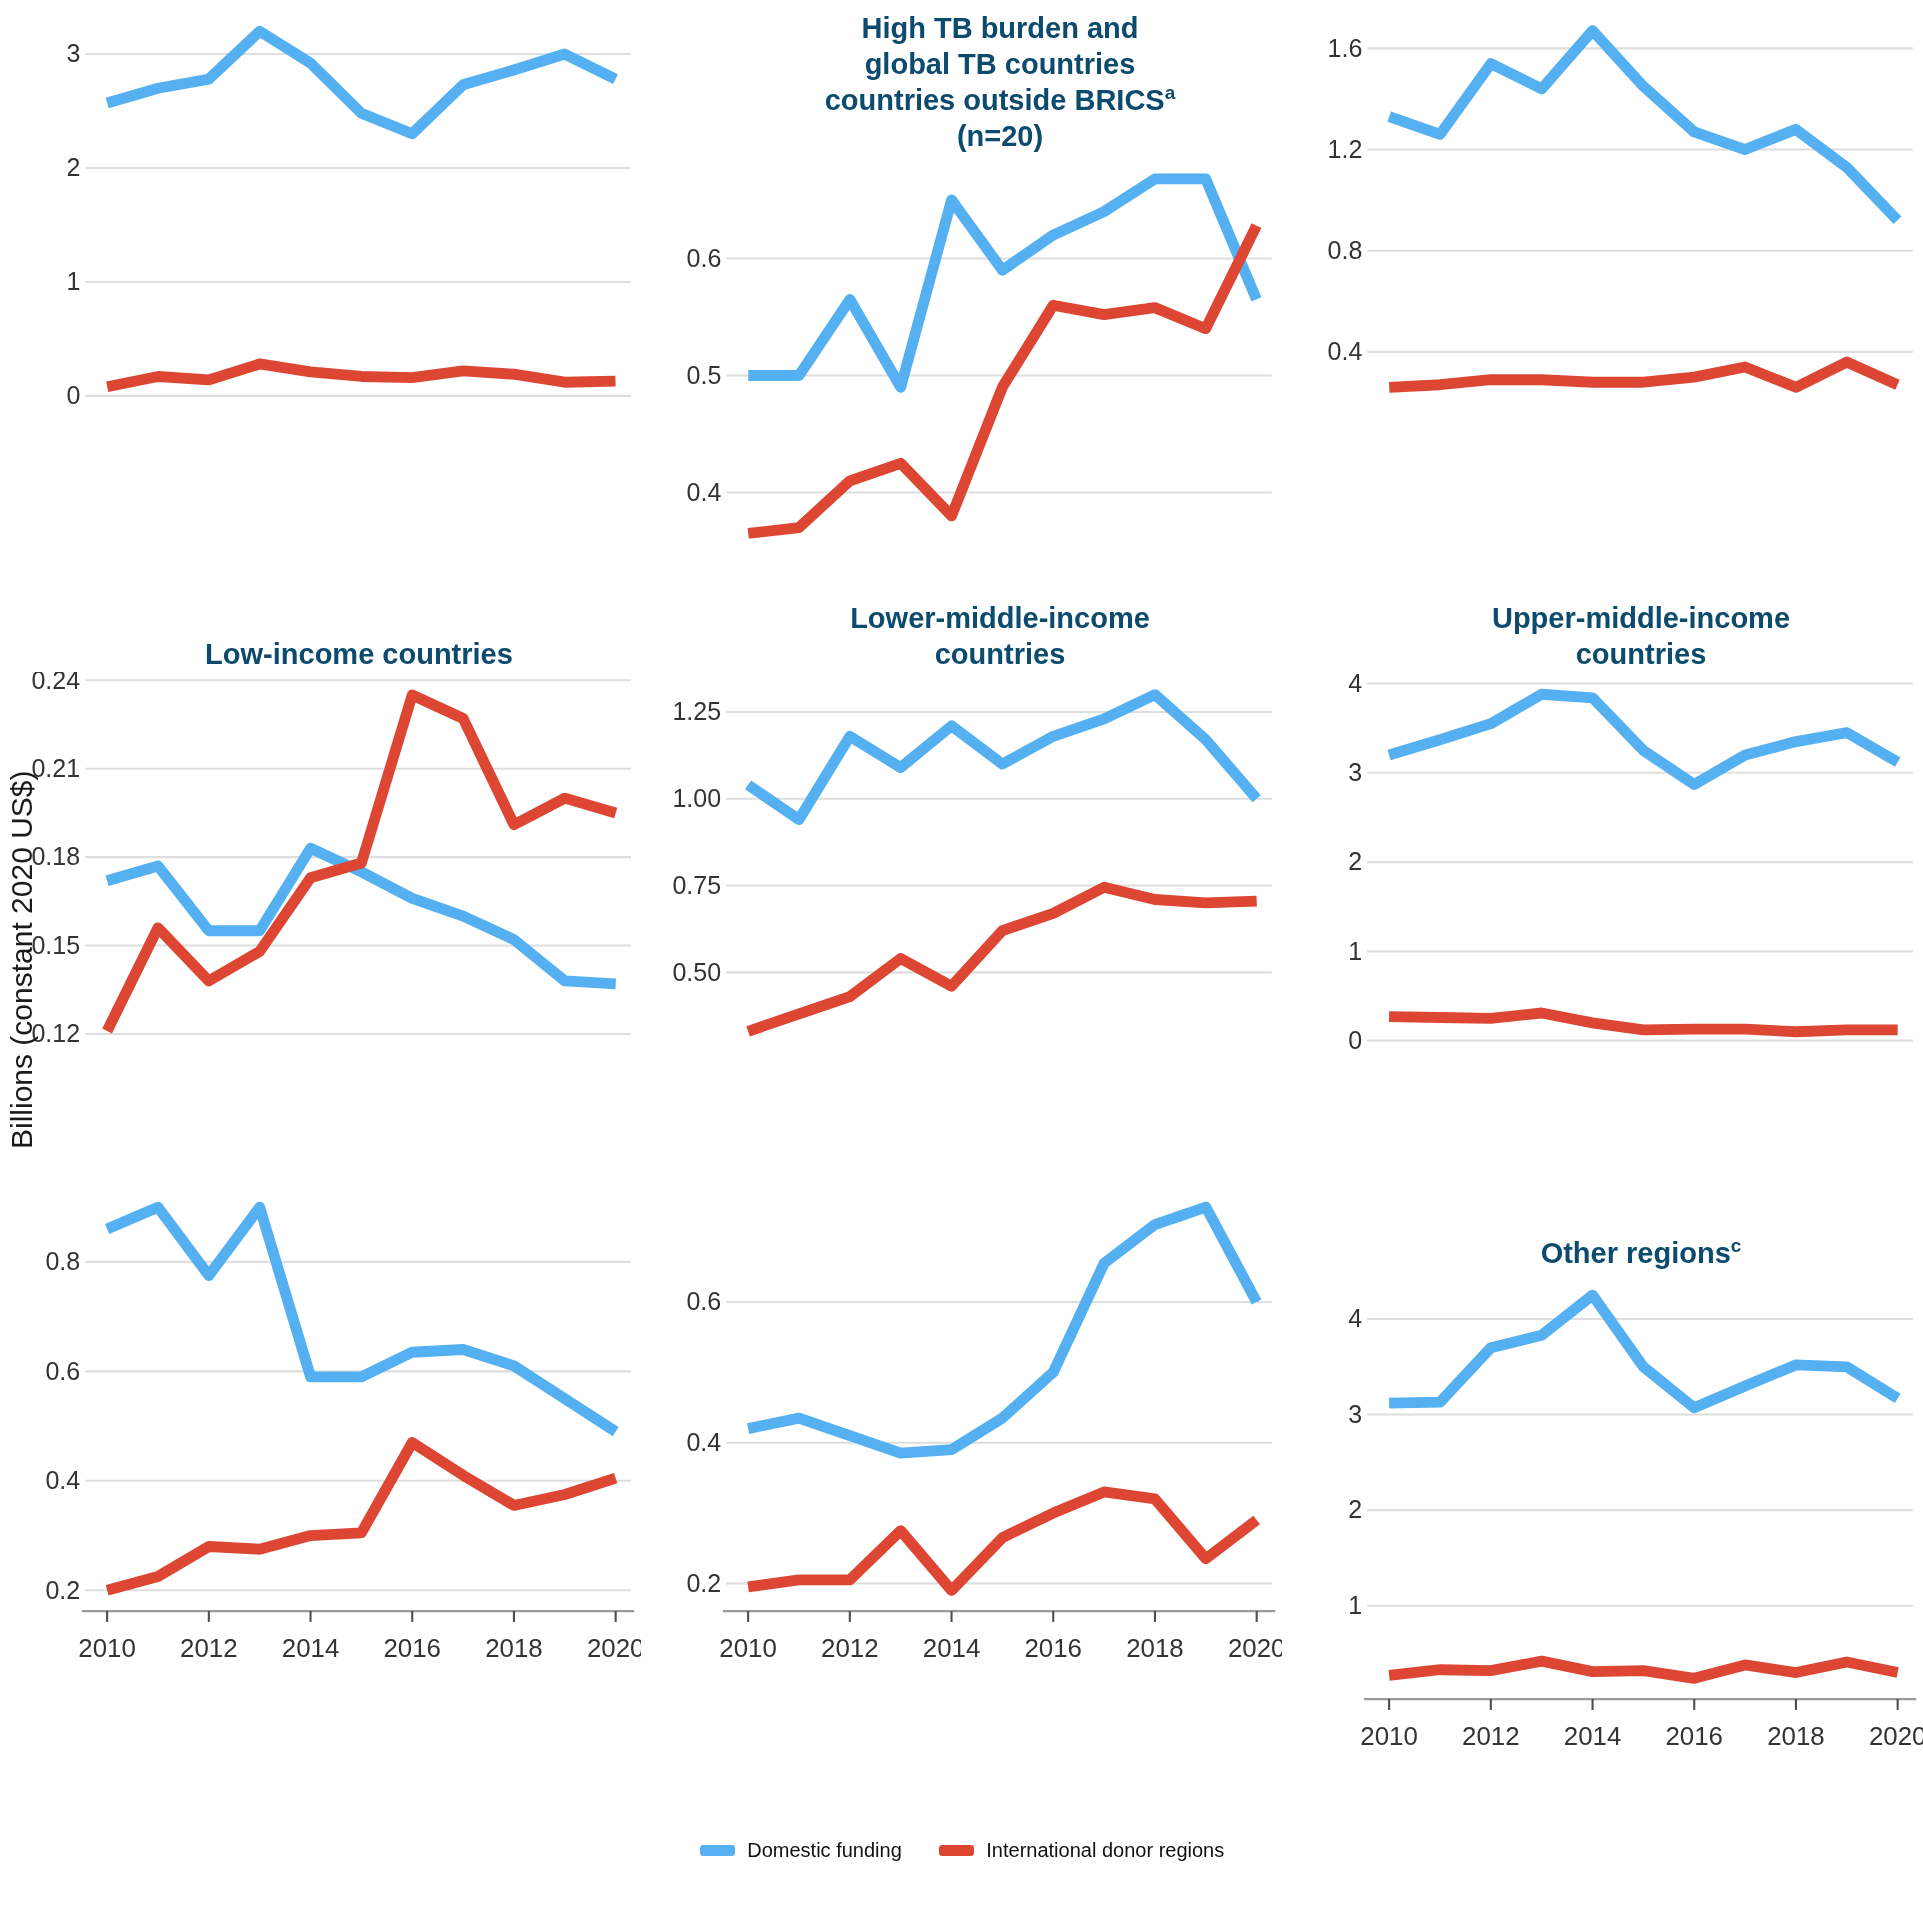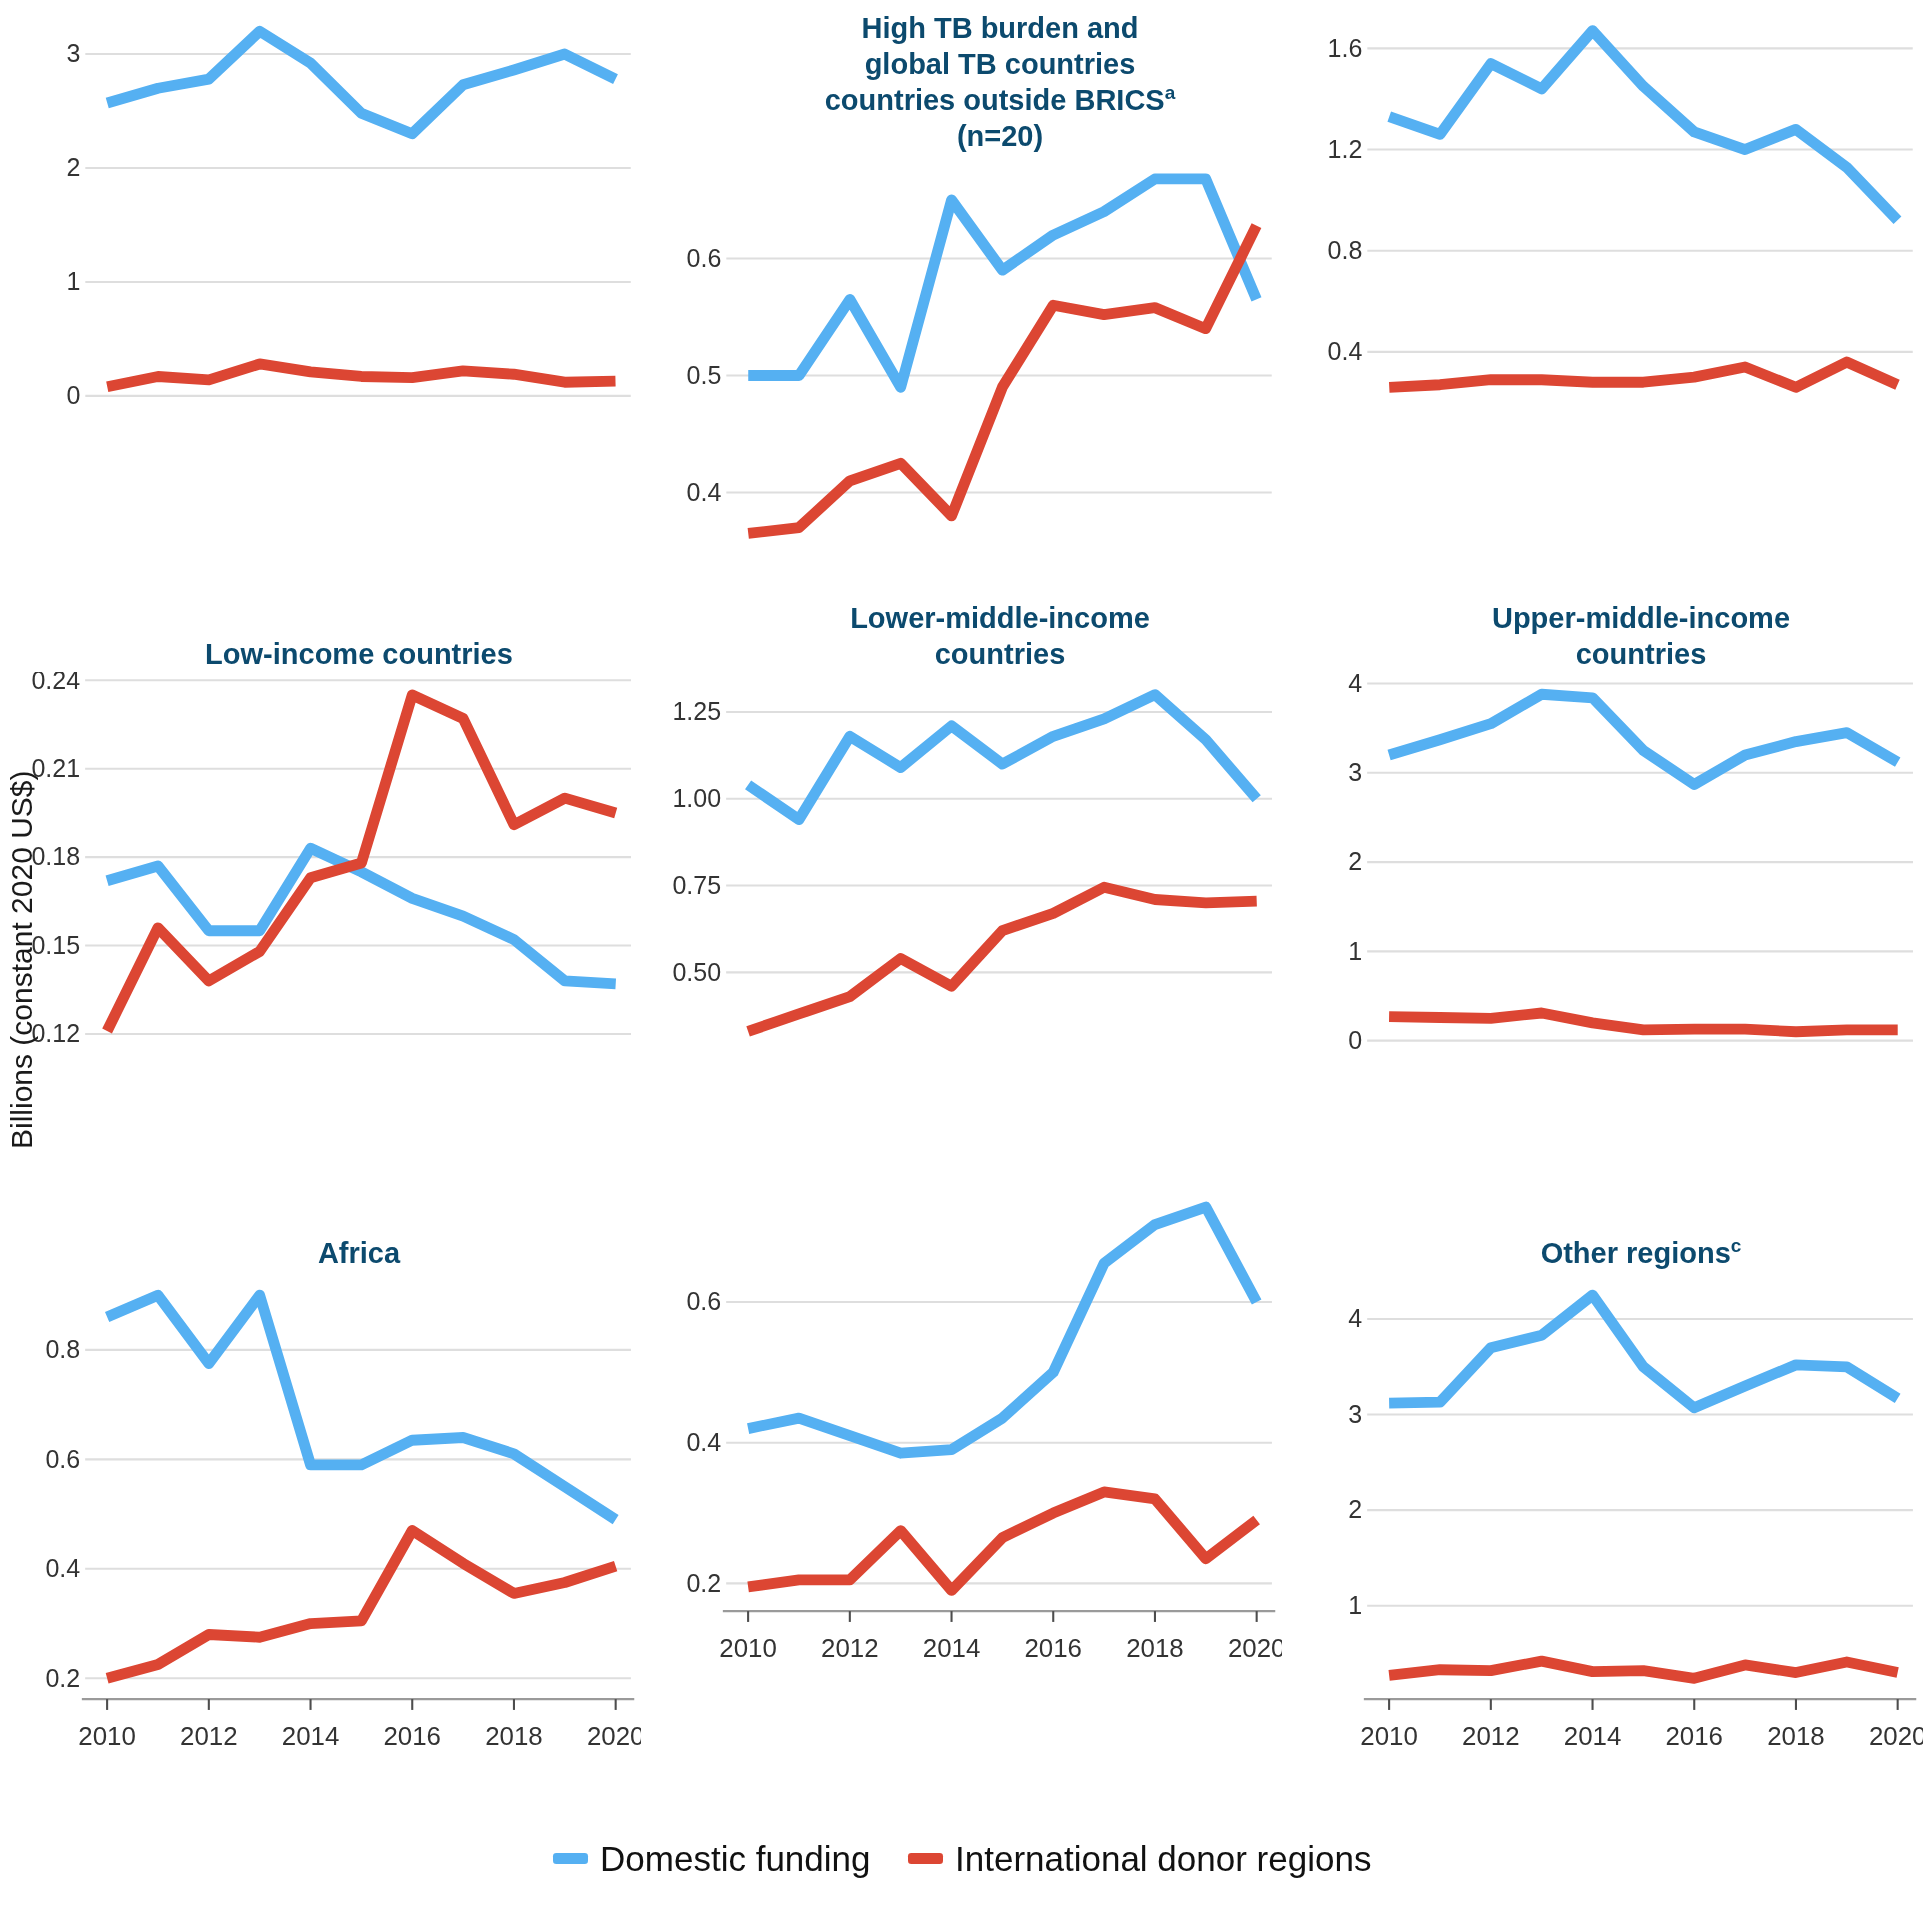--- a/index.html
+++ b/index.html
@@ -24,21 +24,21 @@
   .row2{margin-bottom:124px;}
   svg{display:block;}
   .ylab{
     position:absolute;left:3.3px;top:705px;height:509px;width:37px;
     writing-mode:vertical-rl;transform:rotate(180deg);
     display:flex;align-items:center;justify-content:center;
     font-size:30px;color:#1a1a1a;white-space:nowrap;
   }
   .legend{
     margin-top:79px;display:flex;justify-content:center;align-items:center;gap:37px;
-    font-size:35px;color:#111;
+    font-size:20px;color:#111;
   }
   .legend-item{display:flex;align-items:center;gap:12.5px;}
   .swatch{width:35px;height:11px;border-radius:3.3px;display:inline-block;}
 </style>
 </head>
 <body>
 
 <div class="fig">
   <div class="ylab">Billions (constant 2020 US$)</div>
 
@@ -158,23 +158,20 @@
             <text x="96" y="23.4879807692308" text-anchor="end" font-size="30" fill="#333333" font-family="Liberation Sans, DejaVu Sans, sans-serif">4</text>
             <polyline points="128.3,99.1 189.2,80.9 250.2,61.6 311.1,26.3 372.1,30.6 433.0,93.7 493.9,134.4 554.9,99.1 615.8,83.0 676.8,72.3 737.7,107.6" fill="none" stroke="#55B0F2" stroke-width="13" stroke-linejoin="round" stroke-linecap="butt"></polyline>
             <polyline points="128.3,412.5 189.2,413.6 250.2,414.6 311.1,408.2 372.1,420.0 433.0,428.5 493.9,427.5 554.9,427.5 615.8,430.7 676.8,428.5 737.7,428.5" fill="none" stroke="#DC4633" stroke-width="13" stroke-linejoin="round" stroke-linecap="butt"></polyline>
           </svg>
         </div>
     </section>
   </div>
 
   <div class="row row3">
     <section class="panel">
-      <div class="ptitle">
-          <div>Africa</div>
-        </div>
       <div class="plot">
           <svg width="641" height="489" viewBox="0 0 768 586">
             <line x1="102" x2="756" y1="488.0454545454546" y2="488.0454545454546" stroke="#DEDEDE" stroke-width="2.5"></line>
             <text x="96" y="498.0454545454546" text-anchor="end" font-size="30" fill="#333333" font-family="Liberation Sans, DejaVu Sans, sans-serif">0.2</text>
             <line x1="102" x2="756" y1="356.8766233766234" y2="356.8766233766234" stroke="#DEDEDE" stroke-width="2.5"></line>
             <text x="96" y="366.8766233766234" text-anchor="end" font-size="30" fill="#333333" font-family="Liberation Sans, DejaVu Sans, sans-serif">0.4</text>
             <line x1="102" x2="756" y1="225.70779220779227" y2="225.70779220779227" stroke="#DEDEDE" stroke-width="2.5"></line>
             <text x="96" y="235.70779220779227" text-anchor="end" font-size="30" fill="#333333" font-family="Liberation Sans, DejaVu Sans, sans-serif">0.6</text>
             <line x1="102" x2="756" y1="94.53896103896103" y2="94.53896103896103" stroke="#DEDEDE" stroke-width="2.5"></line>
             <text x="96" y="104.53896103896103" text-anchor="end" font-size="30" fill="#333333" font-family="Liberation Sans, DejaVu Sans, sans-serif">0.8</text>

